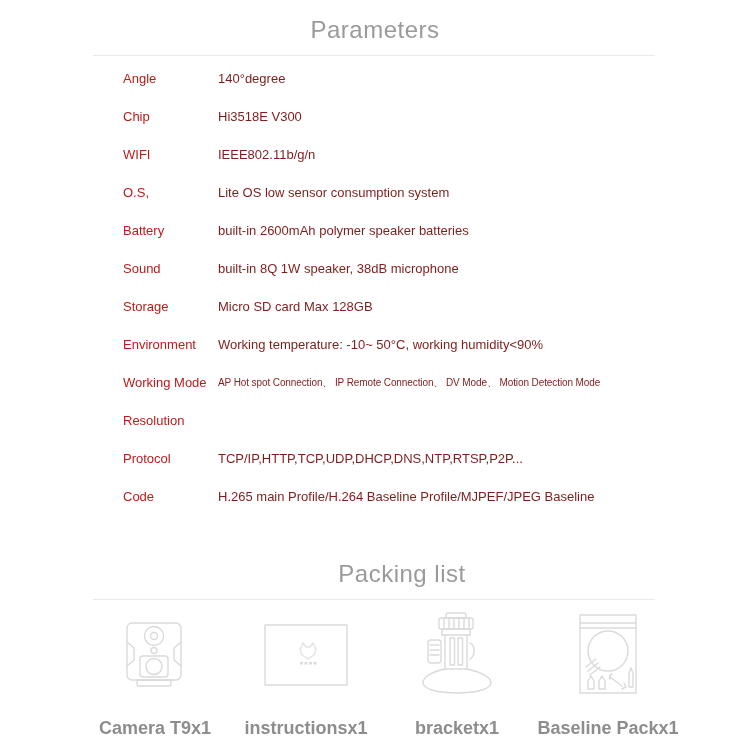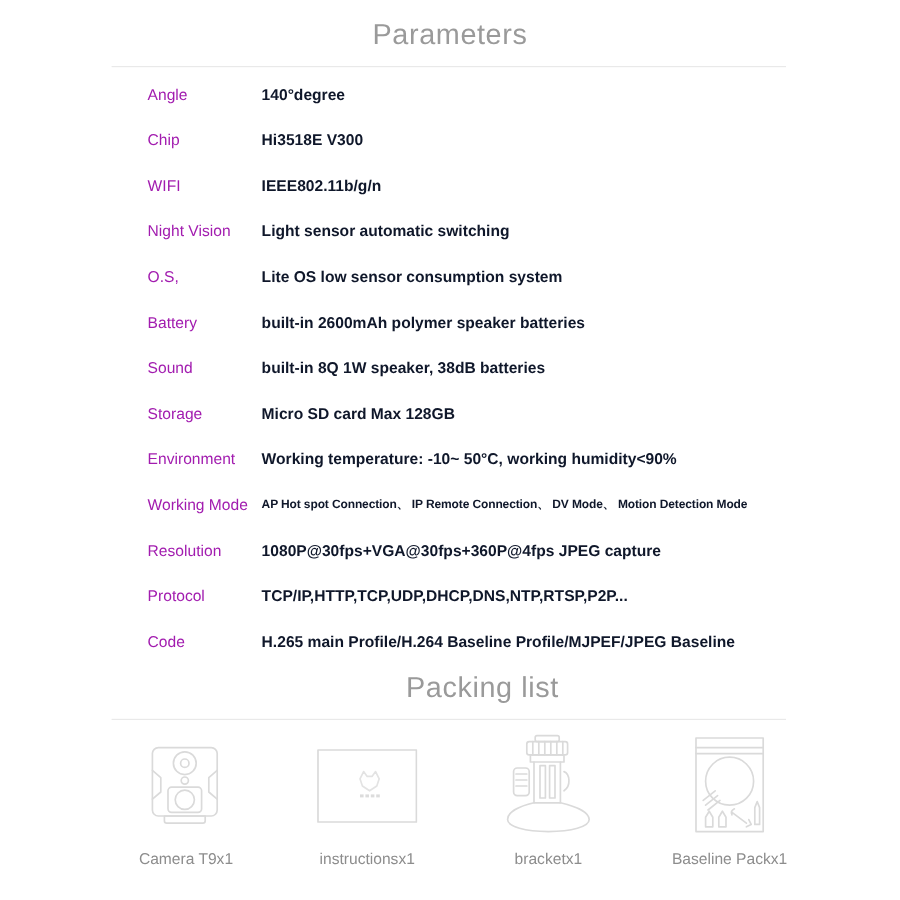--- a/index.html
+++ b/index.html
@@ -27,42 +27,42 @@
 
   .params{
     position:absolute;left:123px;top:71px;width:530px;
   }
   .param-row{
     display:flex;align-items:flex-start;
     height:15px;margin-bottom:23px;
     font-size:13px;line-height:15px;
   }
   .param-label{
-    width:95px;flex:0 0 95px;color:#a21caf;
+    width:95px;flex:0 0 95px;color:#b91c1c;
   }
   .param-value{
-    color:#0f172a;white-space:nowrap;font-weight:bold;
+    color:#7f1d1d;white-space:nowrap;
   }
   
   .param-row.long .param-value{font-size:10px;letter-spacing:-0.1px;}
 
   .packing-items{
     position:absolute;left:105px;top:610px;width:553px;
     display:flex;justify-content:space-between;
   }
   .pack-item{
     width:100px;display:flex;flex-direction:column;align-items:center;
   }
   .pack-icon{
     height:90px;display:flex;align-items:center;justify-content:center;
   }
   .pack-icon svg{display:block;}
   .pack-caption{
-    margin-top:8px;font-size:13px;line-height:15px;color:#8d8d8d;
-    white-space:nowrap;text-align:center;
+    margin-top:21px;font-size:18px;line-height:15px;color:#8d8d8d;
+    white-space:nowrap;text-align:center;font-weight:bold;
   }
   .ico{stroke:#dadada;fill:none;stroke-width:1.4;stroke-linejoin:round;stroke-linecap:round;}
   .ico-light{stroke:#e3e3e3;}
   .ico-fill{fill:#dcdcdc;stroke:none;}
 </style>
 </head>
 <body>
 
 <div class="page">
 
@@ -76,50 +76,45 @@
     </div>
     <div class="param-row">
       <div class="param-label">Chip</div>
       <div class="param-value">Hi3518E V300</div>
     </div>
     <div class="param-row">
       <div class="param-label">WIFI</div>
       <div class="param-value">IEEE802.11b/g/n</div>
     </div>
     <div class="param-row">
-      <div class="param-label">Night Vision</div>
-      <div class="param-value">Light sensor automatic switching</div>
-    </div>
-    <div class="param-row">
       <div class="param-label">O.S,</div>
       <div class="param-value">Lite OS low sensor consumption system</div>
     </div>
     <div class="param-row">
       <div class="param-label">Battery</div>
       <div class="param-value">built-in 2600mAh polymer speaker batteries</div>
     </div>
     <div class="param-row">
       <div class="param-label">Sound</div>
-      <div class="param-value">built-in 8Q 1W speaker, 38dB batteries</div>
+      <div class="param-value">built-in 8Q 1W speaker, 38dB microphone</div>
     </div>
     <div class="param-row">
       <div class="param-label">Storage</div>
       <div class="param-value">Micro SD card Max 128GB</div>
     </div>
     <div class="param-row">
       <div class="param-label">Environment</div>
       <div class="param-value">Working temperature: -10~ 50°C, working humidity&lt;90%</div>
     </div>
     <div class="param-row long">
       <div class="param-label">Working Mode</div>
       <div class="param-value">AP Hot spot Connection、 IP Remote Connection、 DV Mode、 Motion Detection Mode</div>
     </div>
     <div class="param-row">
       <div class="param-label">Resolution</div>
-      <div class="param-value">1080P@30fps+VGA@30fps+360P@4fps JPEG capture</div>
     </div>
     <div class="param-row">
       <div class="param-label">Protocol</div>
       <div class="param-value">TCP/IP,HTTP,TCP,UDP,DHCP,DNS,NTP,RTSP,P2P...</div>
     </div>
     <div class="param-row">
       <div class="param-label">Code</div>
       <div class="param-value">H.265 main Profile/H.264 Baseline Profile/MJPEF/JPEG Baseline</div>
     </div>
   </div>

